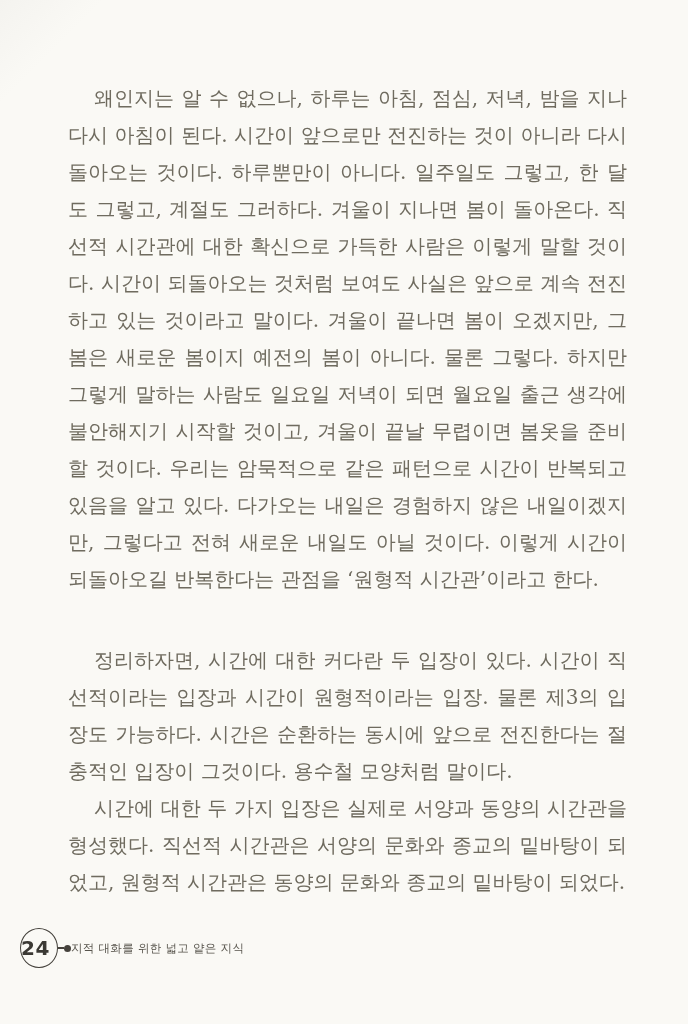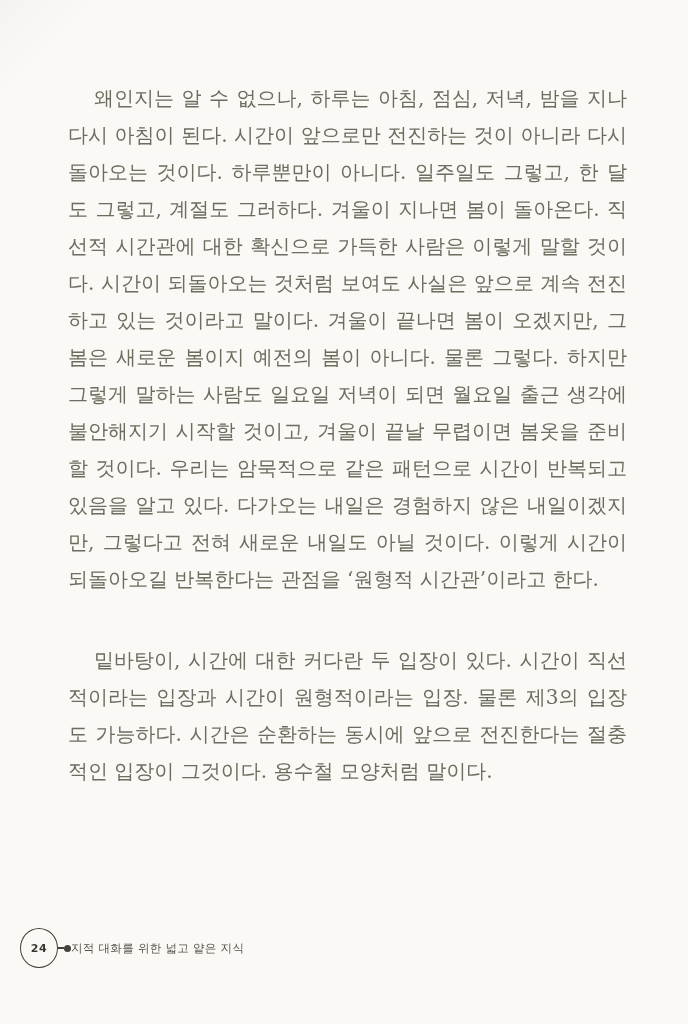--- a/index.html
+++ b/index.html
@@ -47,24 +47,23 @@
     display: flex;
     align-items: center;
   }
   .page-number-circle {
     width: 38px;
     height: 40px;
     border: 1.6px solid #45423c;
     border-radius: 50%;
     display: flex;
     align-items: center;
-    justify-content: center;
     font-family: "DejaVu Sans", sans-serif;
     font-weight: bold;
-    font-size: 11px;
+    font-size: 20px;
     color: #3b3934;
     letter-spacing: 0.5px;
     box-sizing: border-box;
     background: transparent;
   }
   .footer-connector {
     width: 6px;
     height: 1.5px;
     background: #45423c;
   }
@@ -82,21 +81,22 @@
     white-space: nowrap;
   }
 </style>
 </head>
 <body>
 
 <div class="page">
 
   <div class="content">
     <p>왜인지는 알 수 없으나, 하루는 아침, 점심, 저녁, 밤을 지나 다시 아침이 된다. 시간이 앞으로만 전진하는 것이 아니라 다시 돌아오는 것이다. 하루뿐만이 아니다. 일주일도 그렇고, 한 달도 그렇고, 계절도 그러하다. 겨울이 지나면 봄이 돌아온다. 직선적 시간관에 대한 확신으로 가득한 사람은 이렇게 말할 것이다. 시간이 되돌아오는 것처럼 보여도 사실은 앞으로 계속 전진하고 있는 것이라고 말이다. 겨울이 끝나면 봄이 오겠지만, 그 봄은 새로운 봄이지 예전의 봄이 아니다. 물론 그렇다. 하지만 그렇게 말하는 사람도 일요일 저녁이 되면 월요일 출근 생각에 불안해지기 시작할 것이고, 겨울이 끝날 무렵이면 봄옷을 준비할 것이다. 우리는 암묵적으로 같은 패턴으로 시간이 반복되고 있음을 알고 있다. 다가오는 내일은 경험하지 않은 내일이겠지만, 그렇다고 전혀 새로운 내일도 아닐 것이다. 이렇게 시간이 되돌아오길 반복한다는 관점을 ‘원형적 시간관’이라고 한다.</p>
-    <p class="section-gap">밑바탕이, 시간에 대한 커다란 두 입장이 있다. 시간이 직선적이라는 입장과 시간이 원형적이라는 입장. 물론 제3의 입장도 가능하다. 시간은 순환하는 동시에 앞으로 전진한다는 절충적인 입장이 그것이다. 용수철 모양처럼 말이다.</p>
+    <p class="section-gap">정리하자면, 시간에 대한 커다란 두 입장이 있다. 시간이 직선적이라는 입장과 시간이 원형적이라는 입장. 물론 제3의 입장도 가능하다. 시간은 순환하는 동시에 앞으로 전진한다는 절충적인 입장이 그것이다. 용수철 모양처럼 말이다.</p>
+    <p>시간에 대한 두 가지 입장은 실제로 서양과 동양의 시간관을 형성했다. 직선적 시간관은 서양의 문화와 종교의 밑바탕이 되었고, 원형적 시간관은 동양의 문화와 종교의 밑바탕이 되었다.</p>
   </div>
 
   <div class="footer">
     <div class="page-number-circle">
       <span>24</span>
     </div>
     <div class="footer-connector"></div>
     <div class="footer-dot"></div>
     <div class="running-title">지적 대화를 위한 넓고 얕은 지식</div>
   </div>

